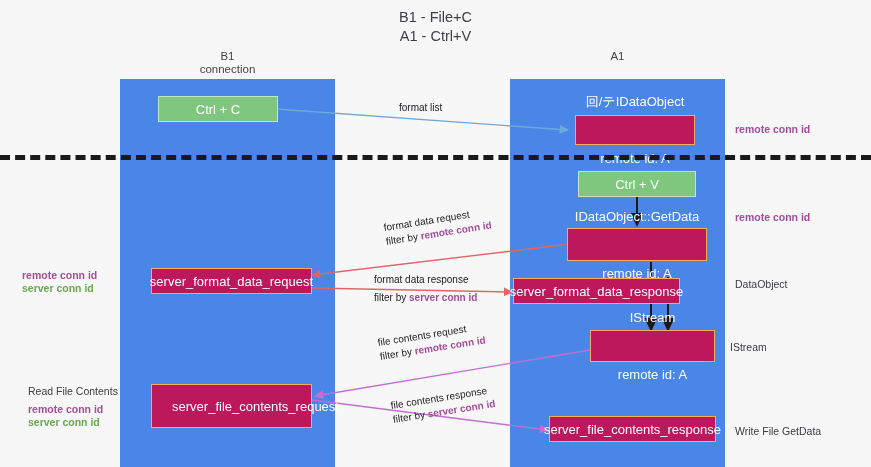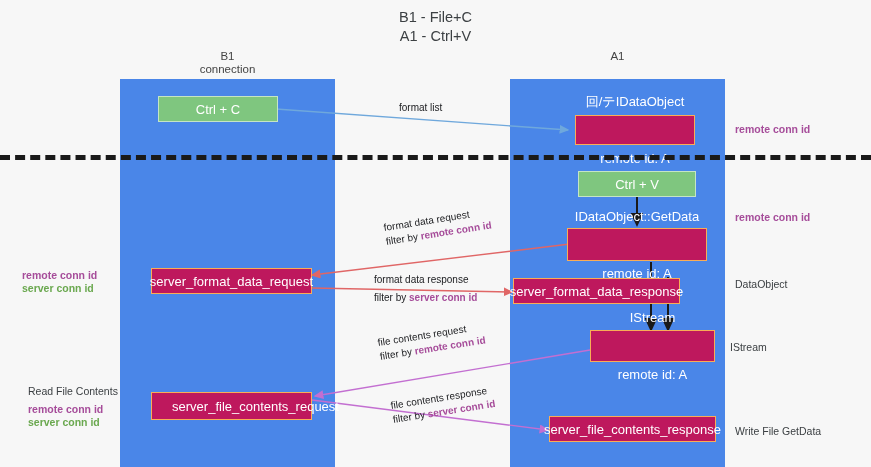--- a/index.html
+++ b/index.html
@@ -192,21 +192,21 @@
 
   <div class="node orange" style="left:513px; top:278px; width:167px; height:26px;">
     <span>server_format_data_response</span>
   </div>
 
   <div class="node orange" style="left:590px; top:330px; width:125px; height:32px;">
     <span>IStream</span>
     <span class="l2">remote id: A</span>
   </div>
 
-  <div class="node orange" style="left:151px; top:392px; width:161px; height:28px;padding-left:48px;">
+  <div class="node orange" style="left:151px; top:384px; width:161px; height:44px;padding-left:48px;">
     <span>server_file_contents_request</span>
   </div>
 
   <div class="node orange" style="left:549px; top:416px; width:167px; height:26px;">
     <span>server_file_contents_response</span>
   </div>
 
   <div class="divider"></div>
 
   <div class="edge-label" style="left:399px; top:101px;text-align:center;">

